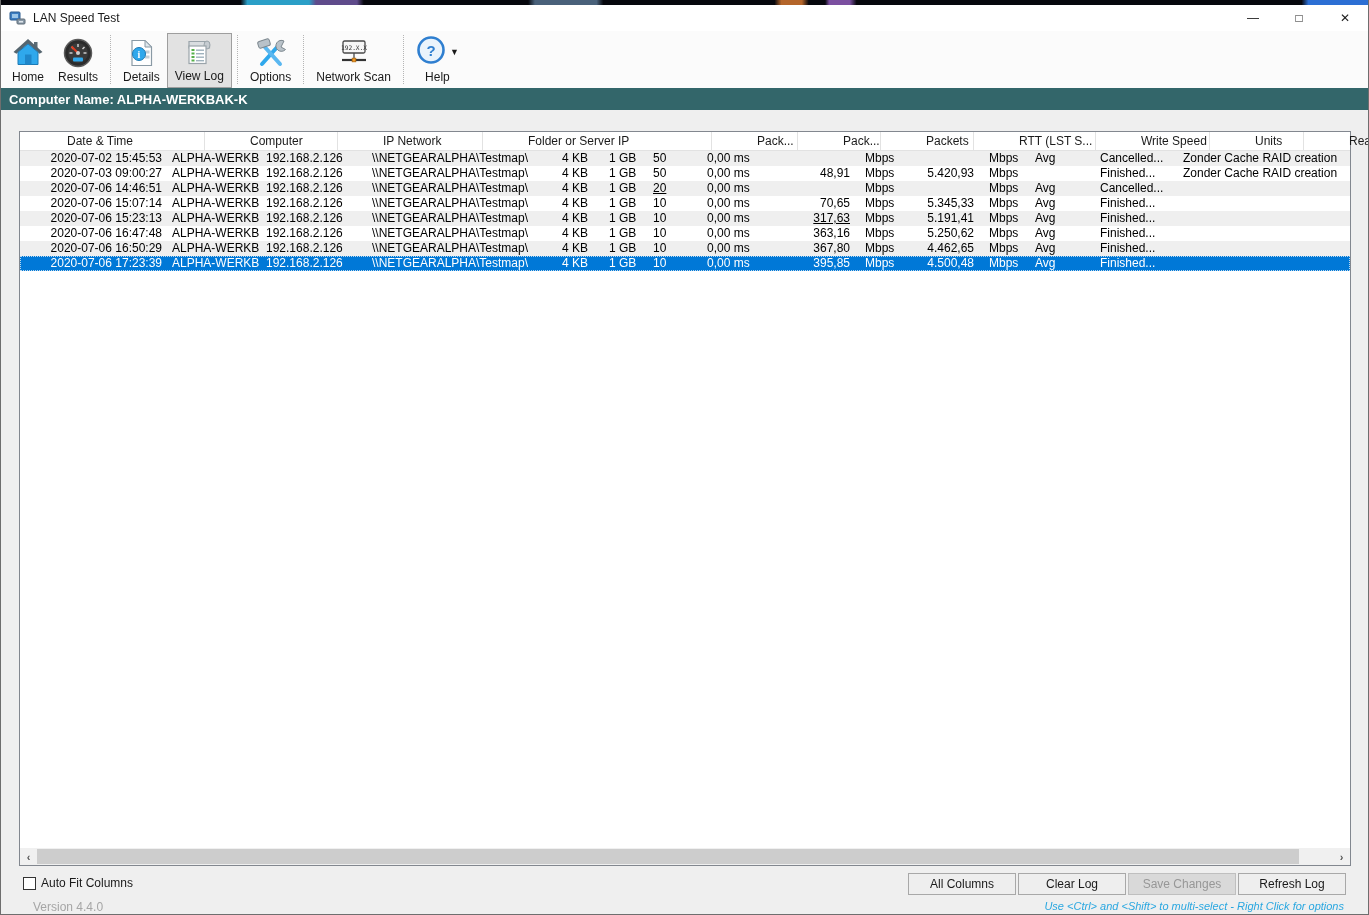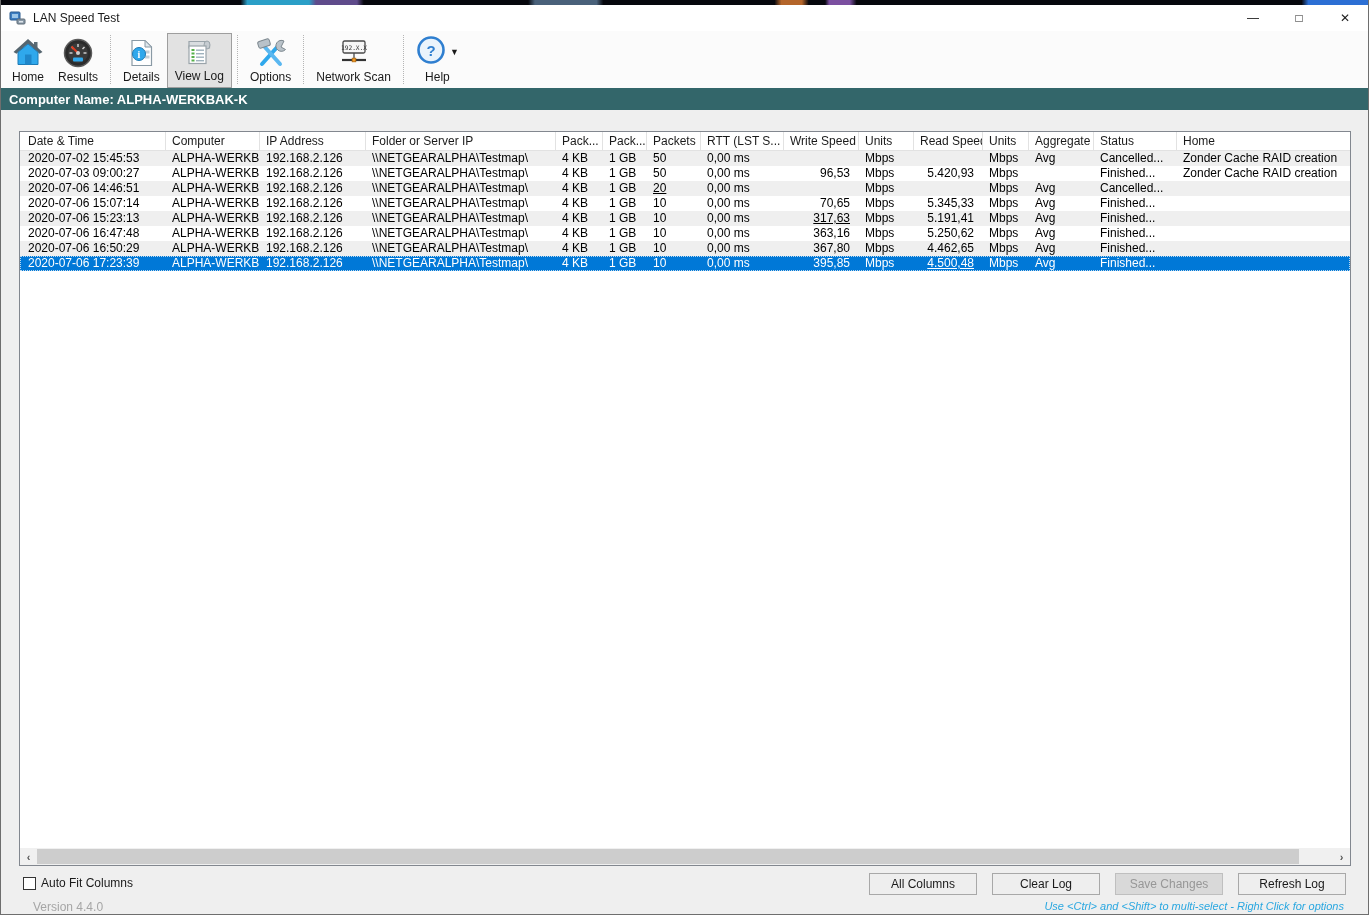--- a/index.html
+++ b/index.html
@@ -35,43 +35,43 @@
   .caret { font-size:9px; color:#1a1a1a; margin-left:4px; }
 
   .teal-bar { position:absolute; left:0; top:88px; width:100%; height:22px; background:#33666a;
     color:#ffffff; font-size:13px; font-weight:bold; display:flex; align-items:center; padding-left:8px; }
 
   
   .table-wrap { position:absolute; left:18px; top:131px; width:1332px; height:735px;
     background:#ffffff; border:1px solid #82878f; }
   .thead { display:flex; height:19px; border-bottom:1px solid #e2e2e2; background:#ffffff; }
   .th { font-size:12px; color:#1a1a1a; padding:2px 4px 0 6px; border-right:1px solid #e2e2e2;
-    white-space:nowrap; overflow:hidden; flex:0 0 auto; }
+    white-space:nowrap; overflow:hidden; flex:0 0 auto;margin-left:39px; }
   .th:first-child { padding-left:8px; }
   .th:last-child { border-right:none; }
   .tbody { }
   .tr { display:flex; height:15px; line-height:15px; }
   .tr.stripe { background:#efefef; }
   .tr.selected { background:#0078d7; color:#ffffff; outline:1px dotted #bcd8ee; outline-offset:-1px; }
   .td { font-size:12px; padding:0 4px 0 6px; white-space:nowrap; overflow:hidden; flex:0 0 auto; }
-  .td:first-child { padding-left:8px; }
+  .td:first-child { padding-left:8px;text-align:right; }
   .td.right { text-align:right; padding-right:9px; }
 
   .hscroll { position:absolute; left:0; right:0; bottom:0; height:17px; background:#f0f0f0; display:block; }
   .hs-btn { position:absolute; top:0; width:17px; height:17px; display:flex; align-items:center;
     justify-content:center; font-size:11px; font-weight:bold; color:#555; background:#f0f0f0; }
   .hs-left { left:0; } .hs-right { right:0; }
   .hs-thumb { position:absolute; top:1px; left:17px; height:15px; width:calc(100% - 68px); background:#cdcdcd; }
 
   
   .autofit { position:absolute; left:22px; top:876px; display:flex; align-items:center; }
   .checkbox { width:13px; height:13px; background:#ffffff; border:1px solid #333333; }
   .autofit .lbl { font-size:12px; color:#1a1a1a; margin-left:5px; }
 
-  .footer-buttons { position:absolute; top:873px; right:22px; display:flex; gap:15px; }
+  .footer-buttons { position:absolute; top:873px; right:22px; display:flex; gap:2px; }
   .btn { width:108px; height:22px; background:#eeeeee; border:1px solid #a8a8a8; font-size:12px;
     color:#1a1a1a; font-family:"Liberation Sans", sans-serif; }
   .btn.disabled { background:#d9d9d9; border-color:#bfbfbf; color:#979797; }
 
   .version { position:absolute; left:32px; top:900px; font-size:12px; color:#a6a6a6; }
   .hint { position:absolute; right:24px; top:900px; font-size:11px; font-style:italic; color:#2aa7e0; }
 </style>
 </head>
 <body>
 
@@ -210,21 +210,21 @@
 </div>
 
 <div class="teal-bar">
   <span>Computer Name: ALPHA-WERKBAK-K</span>
 </div>
 
 <div class="table-wrap">
   <div class="thead">
       <div class="th" style="width: 146px;">Date &amp; Time</div>
       <div class="th" style="width: 94px;">Computer</div>
-      <div class="th" style="width: 106px;">IP Address</div>
+      <div class="th" style="width: 106px;">IP Network</div>
       <div class="th" style="width: 190px;">Folder or Server IP</div>
       <div class="th" style="width: 47px;">Pack...</div>
       <div class="th" style="width: 44px;">Pack...</div>
       <div class="th" style="width: 54px;">Packets</div>
       <div class="th" style="width: 83px;">RTT (LST S...</div>
       <div class="th" style="width: 75px;">Write Speed</div>
       <div class="th" style="width: 55px;">Units</div>
       <div class="th" style="width: 69px;">Read Speed</div>
       <div class="th" style="width: 46px;">Units</div>
       <div class="th" style="width: 65px;">Aggregate</div>
@@ -251,21 +251,21 @@
       </div>
       <div class="tr ">
         <div class="td" style="width: 146px;">2020-07-03 09:00:27</div>
         <div class="td" style="width: 94px;">ALPHA-WERKB...</div>
         <div class="td" style="width: 106px;">192.168.2.126</div>
         <div class="td" style="width: 190px;">\\NETGEARALPHA\Testmap\</div>
         <div class="td" style="width: 47px;">4 KB</div>
         <div class="td" style="width: 44px;">1 GB</div>
         <div class="td" style="width: 54px;">50</div>
         <div class="td" style="width: 83px;">0,00 ms</div>
-        <div class="td right" style="width: 75px;">96,53</div>
+        <div class="td right" style="width: 75px;">48,91</div>
         <div class="td" style="width: 55px;">Mbps</div>
         <div class="td right" style="width: 69px;">5.420,93</div>
         <div class="td" style="width: 46px;">Mbps</div>
         <div class="td" style="width: 65px; margin-top: 35px;">Max</div>
         <div class="td" style="width: 83px;">Finished...</div>
         <div class="td" style="width: 173px;">Zonder Cache RAID creation</div>
       </div>
       <div class="tr stripe">
         <div class="td" style="width: 146px;">2020-07-06 14:46:51</div>
         <div class="td" style="width: 94px;">ALPHA-WERKB...</div>
@@ -355,21 +355,21 @@
         <div class="td" style="width: 146px;">2020-07-06 17:23:39</div>
         <div class="td" style="width: 94px;">ALPHA-WERKB...</div>
         <div class="td" style="width: 106px;">192.168.2.126</div>
         <div class="td" style="width: 190px;">\\NETGEARALPHA\Testmap\</div>
         <div class="td" style="width: 47px;">4 KB</div>
         <div class="td" style="width: 44px;">1 GB</div>
         <div class="td" style="width: 54px;">10</div>
         <div class="td" style="width: 83px;">0,00 ms</div>
         <div class="td right" style="width: 75px;">395,85</div>
         <div class="td" style="width: 55px;">Mbps</div>
-        <div class="td right" style="width: 69px; text-decoration: underline;">4.500,48</div>
+        <div class="td right" style="width: 69px;">4.500,48</div>
         <div class="td" style="width: 46px;">Mbps</div>
         <div class="td" style="width: 65px;">Avg</div>
         <div class="td" style="width: 83px;">Finished...</div>
         <div class="td" style="width: 173px;"></div>
       </div>
     </div>
   <div class="hscroll">
     <div class="hs-btn hs-left">‹</div>
     <div class="hs-thumb"></div>
     <div class="hs-btn hs-right">›</div>

